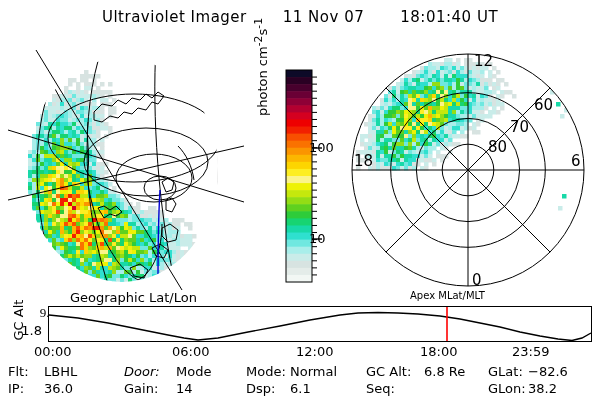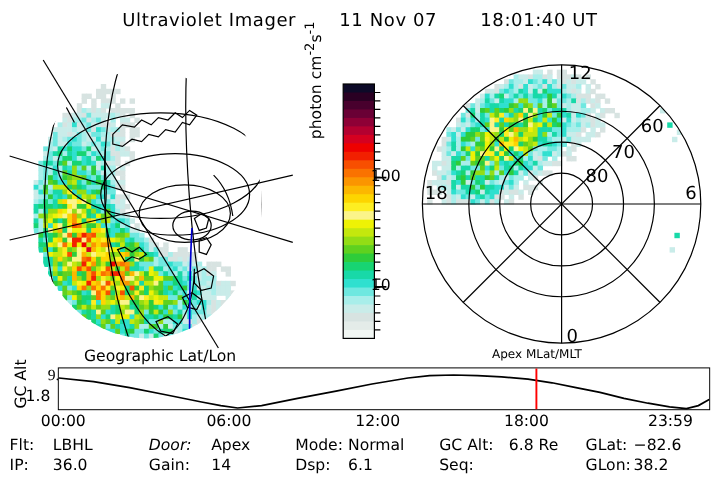--- a/index.html
+++ b/index.html
@@ -2116,29 +2116,29 @@
              L 534 32 L 543 27" fill="none" stroke="#000000" stroke-width="1.4"></path>
     <line x1="399" y1="1" x2="399" y2="35" stroke="#ff0000" stroke-width="1.6"></line>
   </svg>
 </div>
 
 <div id="orbit-xaxis" class="abs">
     <div class="orbit-xtick" style="left: 34px;">00:00</div>
     <div class="orbit-xtick" style="left: 172px;">06:00</div>
     <div class="orbit-xtick" style="left: 296px;">12:00</div>
     <div class="orbit-xtick" style="left: 420px;">18:00</div>
-    <div class="orbit-xtick" style="left: 540px;">23:59</div>
+    <div class="orbit-xtick" style="left: 512px;">23:59</div>
   </div>
 
 <div id="status" class="abs">
   <div id="status-row-0" class="status-row">
       <span class="status-cell status-key" style="left: 8px;">Flt:</span>
       <span class="status-cell status-val" style="left: 44px;">LBHL</span>
       <span class="status-cell status-key" style="left: 124px; font-style: italic;">Door:</span>
-      <span class="status-cell status-val" style="left: 176px;">Apex</span>
+      <span class="status-cell status-val" style="left: 176px;">Mode</span>
       <span class="status-cell status-key" style="left: 246px;">Mode:</span>
       <span class="status-cell status-val" style="left: 290px;">Normal</span>
       <span class="status-cell status-key" style="left: 366px;">GC Alt:</span>
       <span class="status-cell status-val" style="left: 424px;">6.8 Re</span>
       <span class="status-cell status-key" style="left: 488px;">GLat:</span>
       <span class="status-cell status-val" style="left: 528px;">−82.6</span>
     </div>
   <div id="status-row-1" class="status-row">
       <span class="status-cell status-key" style="left: 8px;">IP:</span>
       <span class="status-cell status-val" style="left: 44px;">36.0</span>

